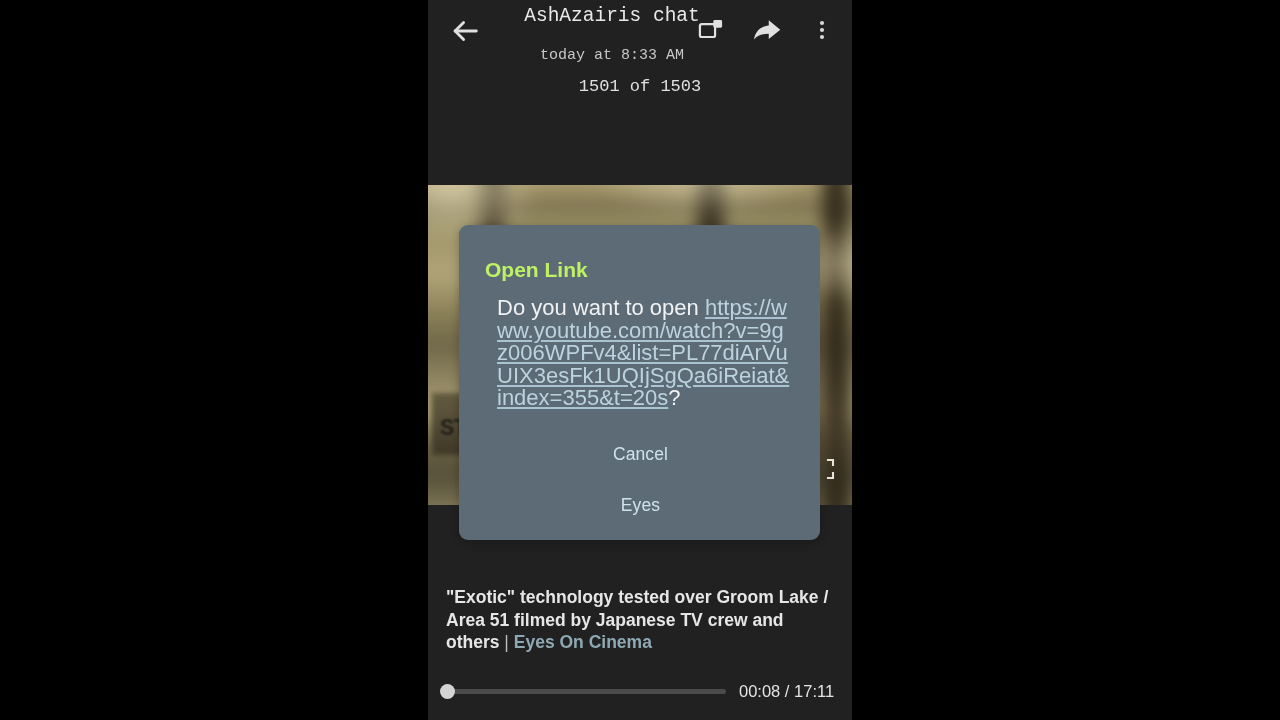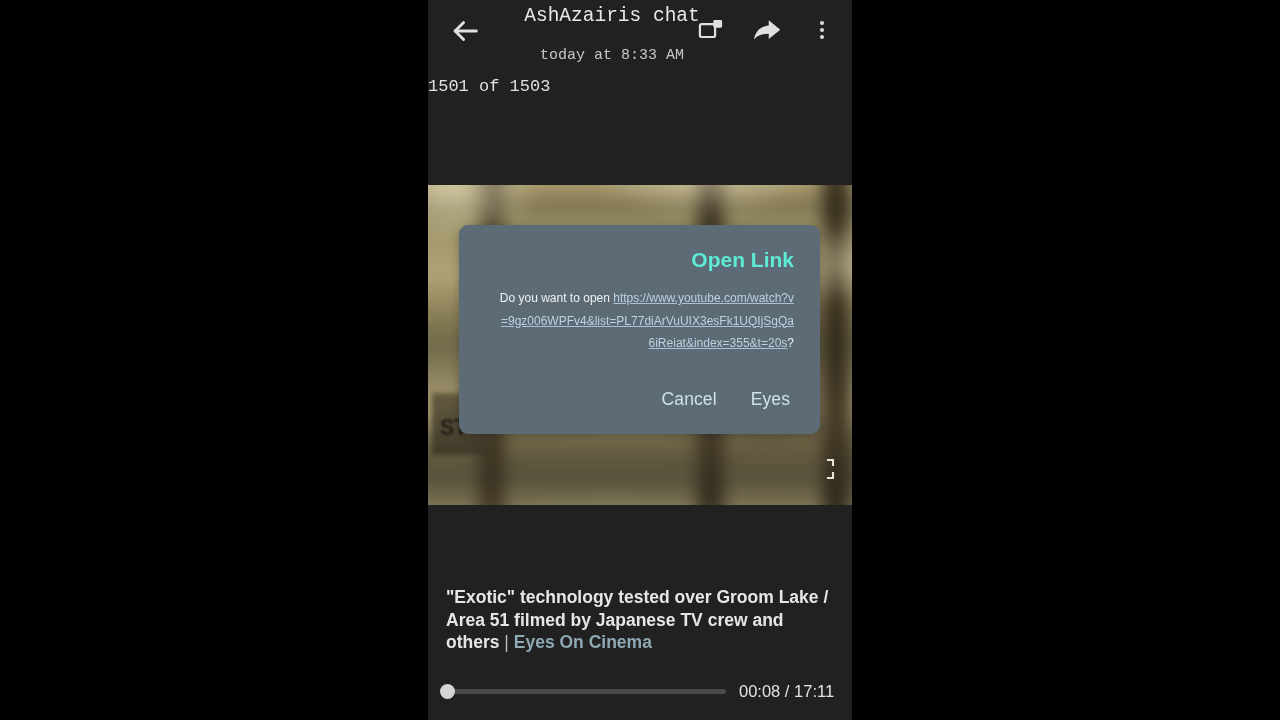--- a/index.html
+++ b/index.html
@@ -85,21 +85,21 @@
   #pip-icon   { left: 269px; width: 28px; height: 28px; }
   #share-icon { left: 324px; width: 30px; height: 28px; }
   #more-icon  { left: 383px; width: 22px; height: 28px; }
 
   
   #msg-counter {
     position: absolute;
     left: 0;
     top: 76px;
     width: 424px;
-    text-align: left;
+    text-align: center;
     color: #e0e0e0;
     font-size: 17px;
     line-height: 22px;
   }
 
   
   #video-area {
     position: absolute;
     left: 0;
     top: 185px;
@@ -200,48 +200,47 @@
     position: absolute;
     left: 459px;
     top: 225px;
     width: 361px;
     border-radius: 9px;
     background: #5c6b76;
     padding: 0;
     box-shadow: 0 2px 10px rgba(0,0,0,0.28);
   }
   #dialog-title {
-    color: #5eead4;
+    color: #bef264;
     font-size: 21px;
     font-weight: 700;
     line-height: 26px;
-    padding: 22px 26px 0 26px;
-    text-align: right;
+    padding: 32px 26px 0 26px;
   }
   #dialog-body {
     color: #f0f2f3;
-    font-size: 12px;
+    font-size: 22px;
     line-height: 22.5px;
     padding: 14px 26px 0 38px;
     word-break: break-all;
-    text-align: right;
   }
   #dialog-url {
     color: #bcd3dd;
     text-decoration: underline;
     text-decoration-color: #a9c4d0;
     cursor: pointer;
     word-break: break-all;
   }
   #dialog-actions {
     display: flex;
     justify-content: flex-end;
     align-items: center;
     gap: 22px;
     padding: 30px 24px 20px 26px;
+    flex-direction: column;
   }
   .dialog-btn {
     background: none;
     border: none;
     color: #cfe2ea;
     font-family: "Liberation Sans", sans-serif;
     font-size: 17.5px;
     font-weight: 400;
     letter-spacing: 0.1px;
     cursor: pointer;

